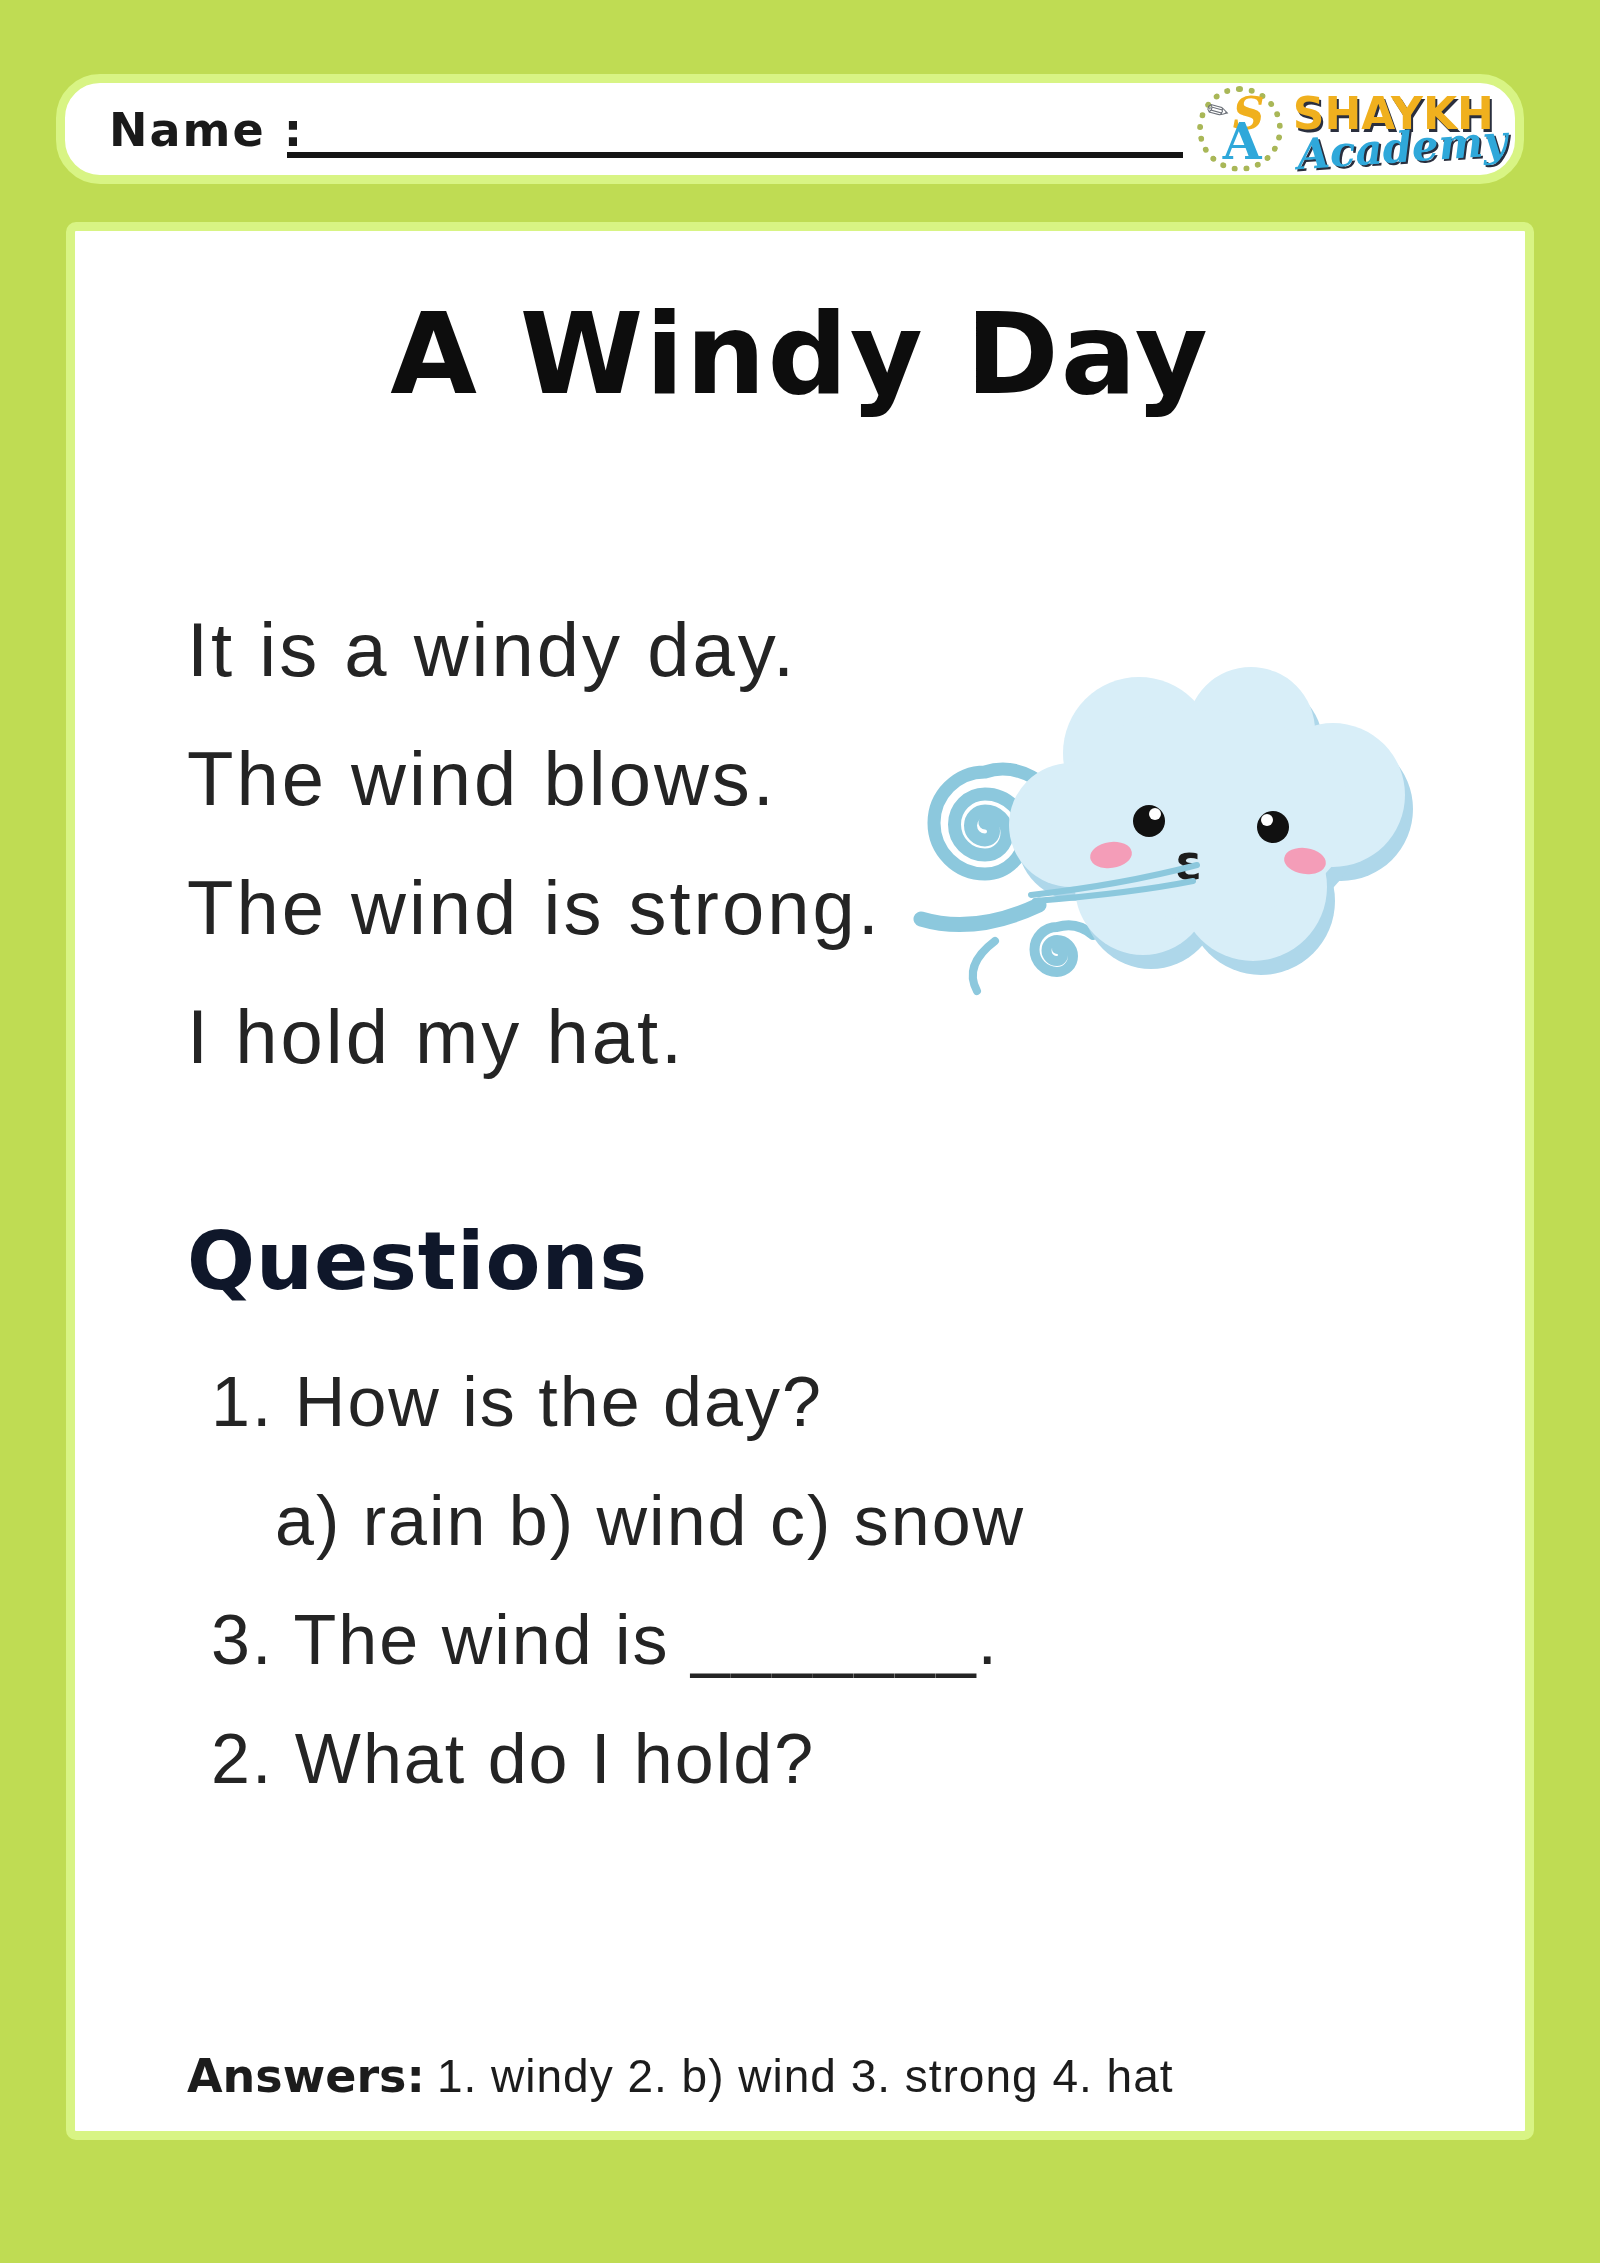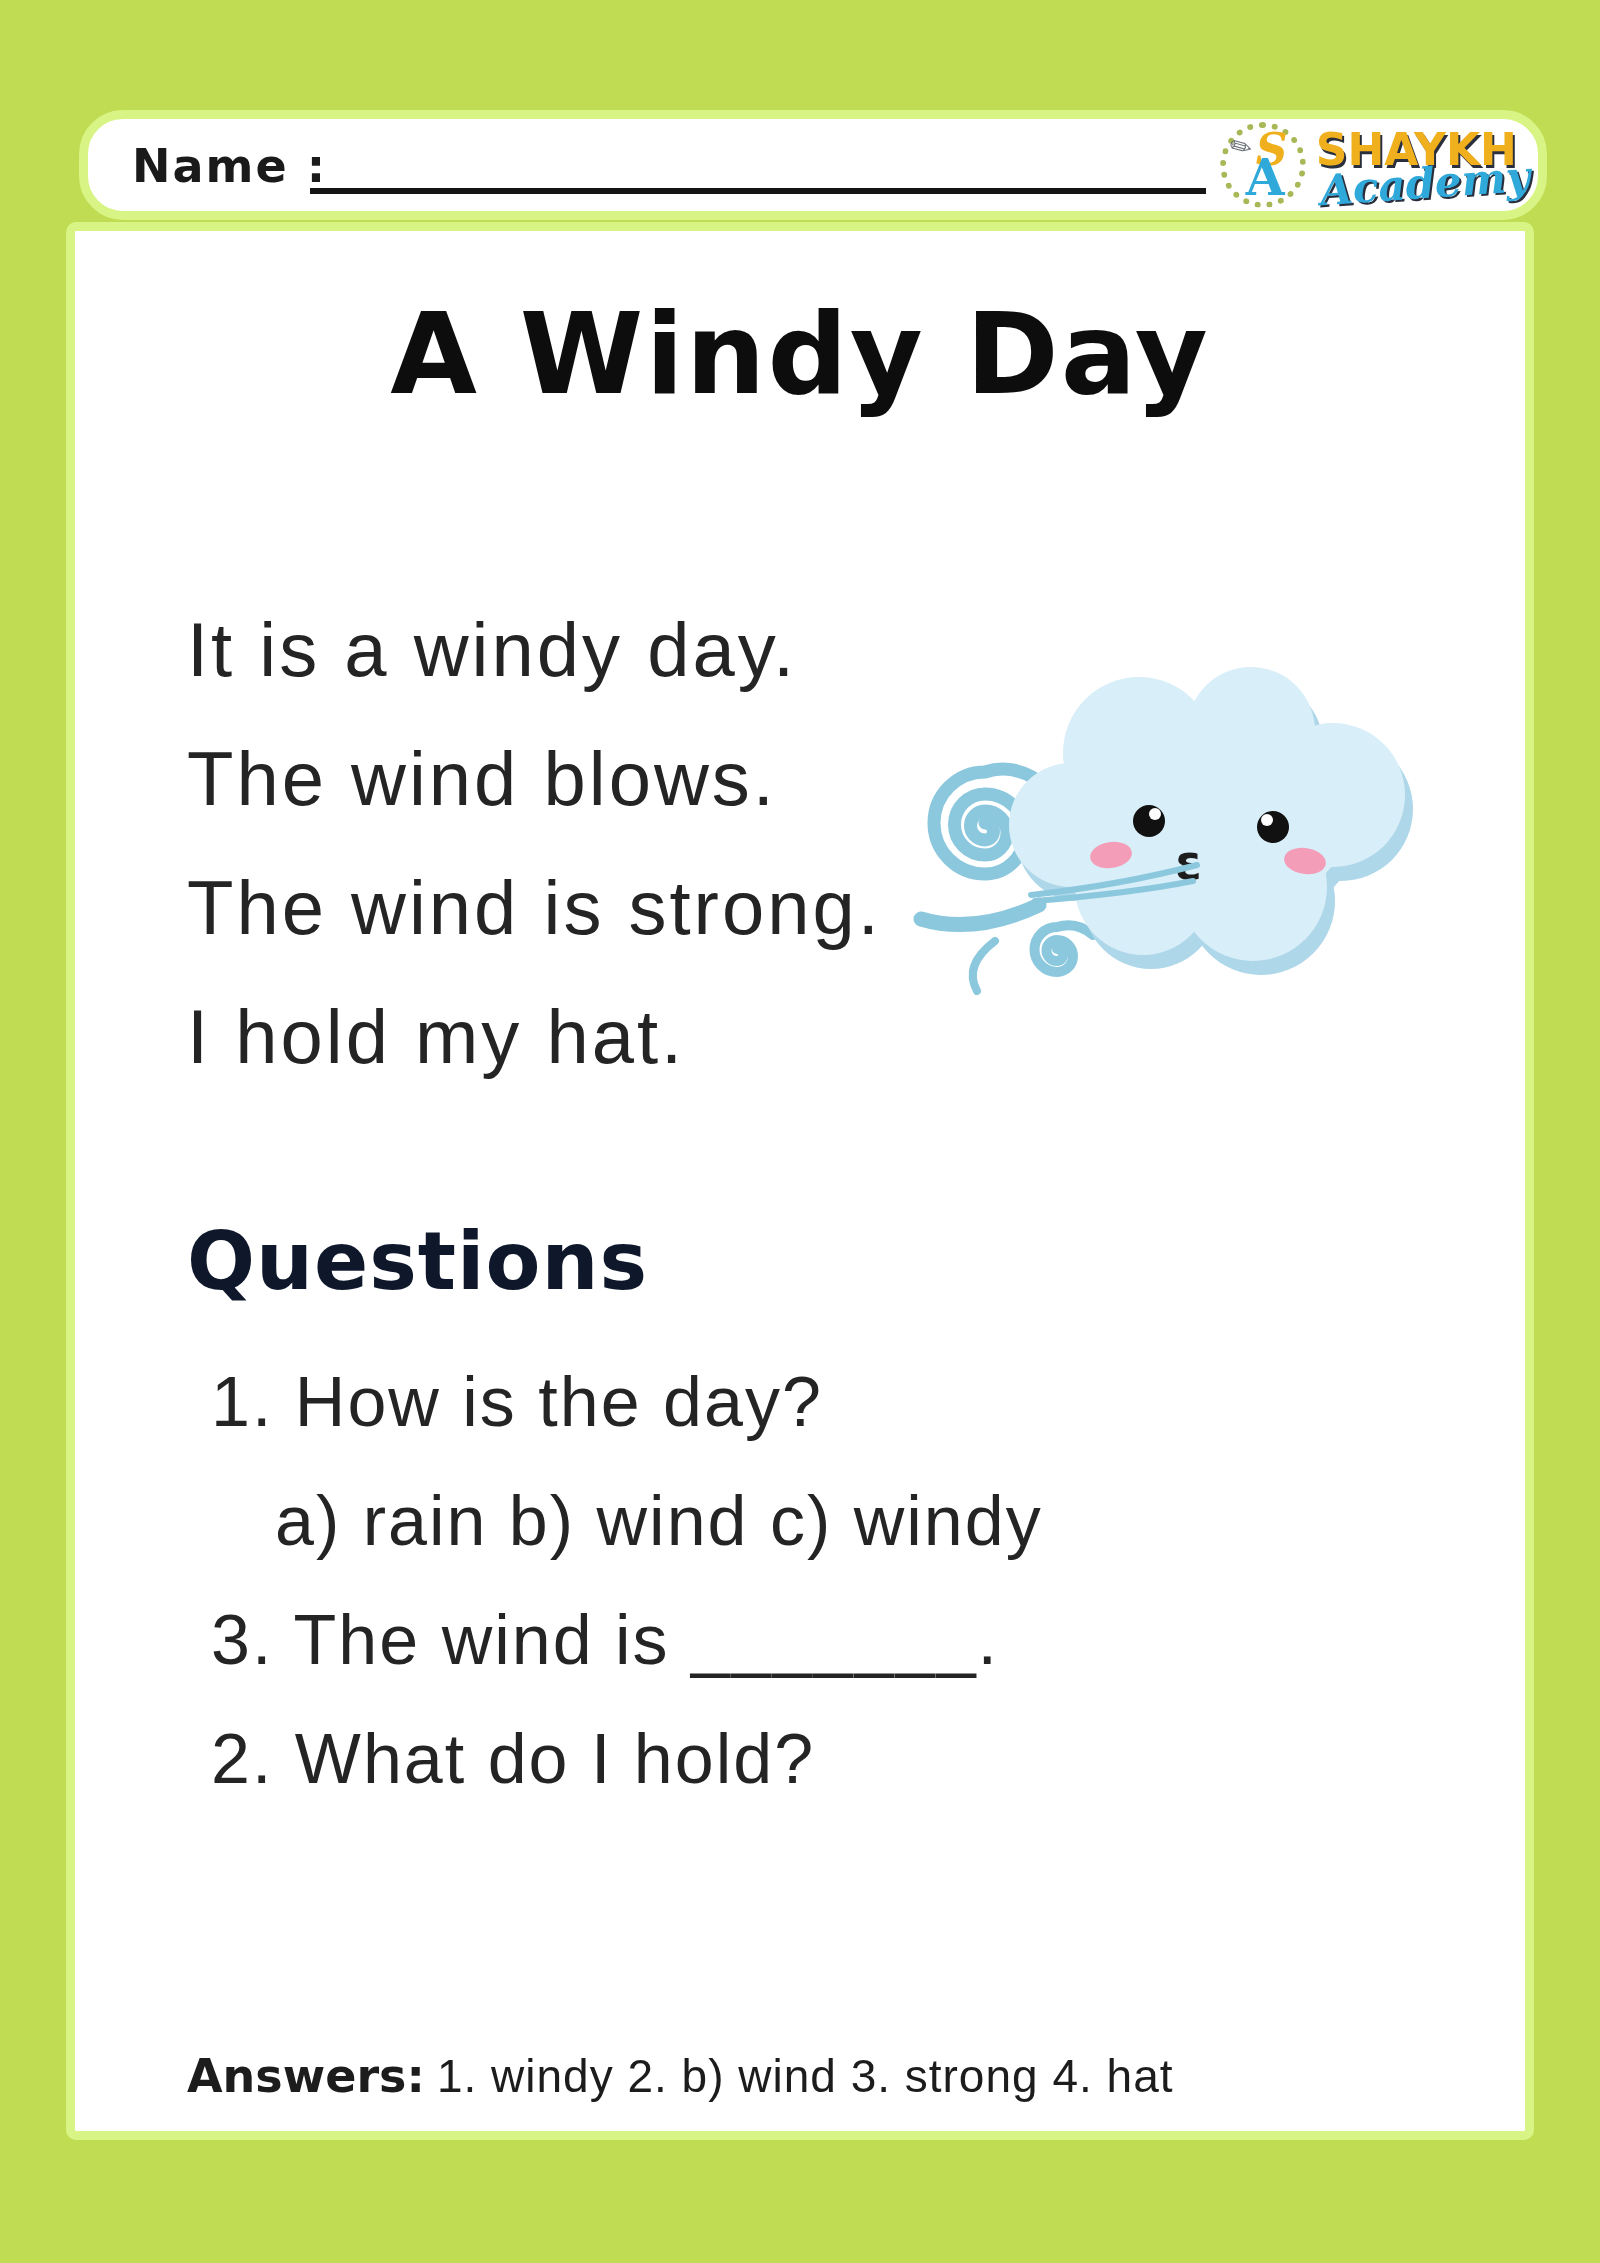--- a/index.html
+++ b/index.html
@@ -8,21 +8,21 @@
     --logo-gold:#f0b01e; --logo-cyan:#2fa8da; --wreath:#a9b757;
   }
   *{margin:0;padding:0;box-sizing:border-box;}
   html,body{background:#888;}
   .page{
     position:relative; width:1600px; height:2263px; overflow:hidden;
     background:var(--bg); color:var(--ink);
     font-family:"Liberation Sans",sans-serif; margin:0 auto;
   }
   .card{position:absolute; background:#fff; border:9px solid var(--ring);}
-  .name-card{left:79px; top:74px; width:1468px; height:110px; border-radius:44px;margin-top:36px;}
+  .name-card{left:56px; top:74px; width:1468px; height:110px; border-radius:44px;}
   .name-label{position:absolute; left:44px; top:20px; font-size:46px; font-weight:700;
     font-family:"DejaVu Sans",sans-serif; letter-spacing:2px;}
   .name-underline{position:absolute; left:222px; top:69px; width:896px; height:0;
     border-top:6px solid #151515;}
   .logo{position:absolute; right:8px; top:0; height:92px; display:flex; align-items:center;}
   .logo-badge{position:relative; width:86px; height:86px; border-radius:50%;
     border:6px dotted var(--wreath); background:#fff; flex:0 0 auto; margin-right:10px;}
   .pencil{position:absolute; left:4px; top:4px; font-size:26px; color:#6a6f77;
     transform:rotate(-30deg); font-family:"DejaVu Sans",sans-serif;}
   .mono-s{position:absolute; left:30px; top:-4px; font-size:44px; color:var(--logo-gold);
@@ -144,21 +144,21 @@
         <path stroke-width="6" d="M312 246 Q252 258 154 266"></path>
         <path stroke-width="15" d="M158 270 Q94 300 40 284"></path>
         <path stroke-width="8" d="M114 306 Q82 330 96 356"></path>
       </g>
     </svg>
 
     <h2 class="q-head">Questions</h2>
 
     <div class="questions">
       <div class="q-line">1. How is the day?</div>
-      <div class="q-line indent">a) rain b) wind c) windy</div>
+      <div class="q-line indent">a) rain b) wind c) snow</div>
       <div class="q-line">3. The wind is _______.</div>
       <div class="q-line">2. What do I hold?</div>
     </div>
 
     <div class="answers">
       <span class="answers-label">Answers:</span><span class="answers-text">1. windy 2. b) wind 3. strong 4. hat</span>
     </div>
   </div>
 
 

